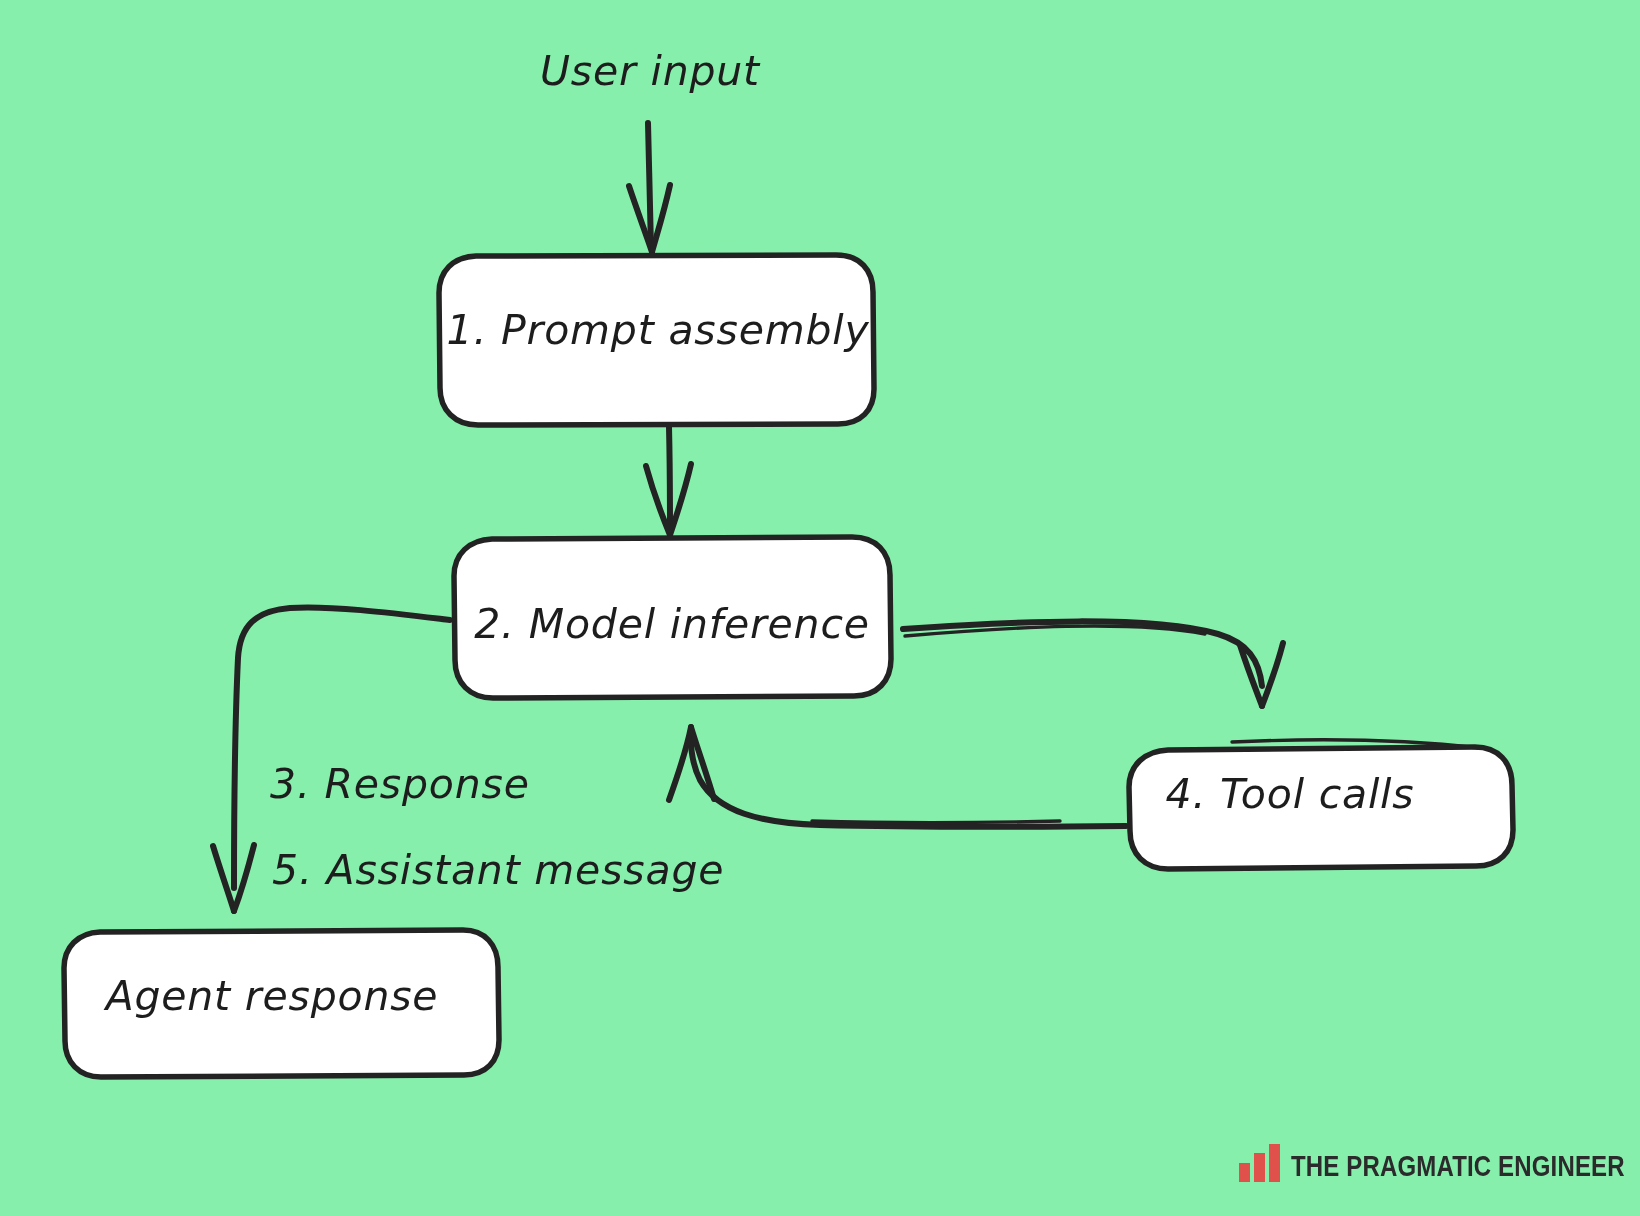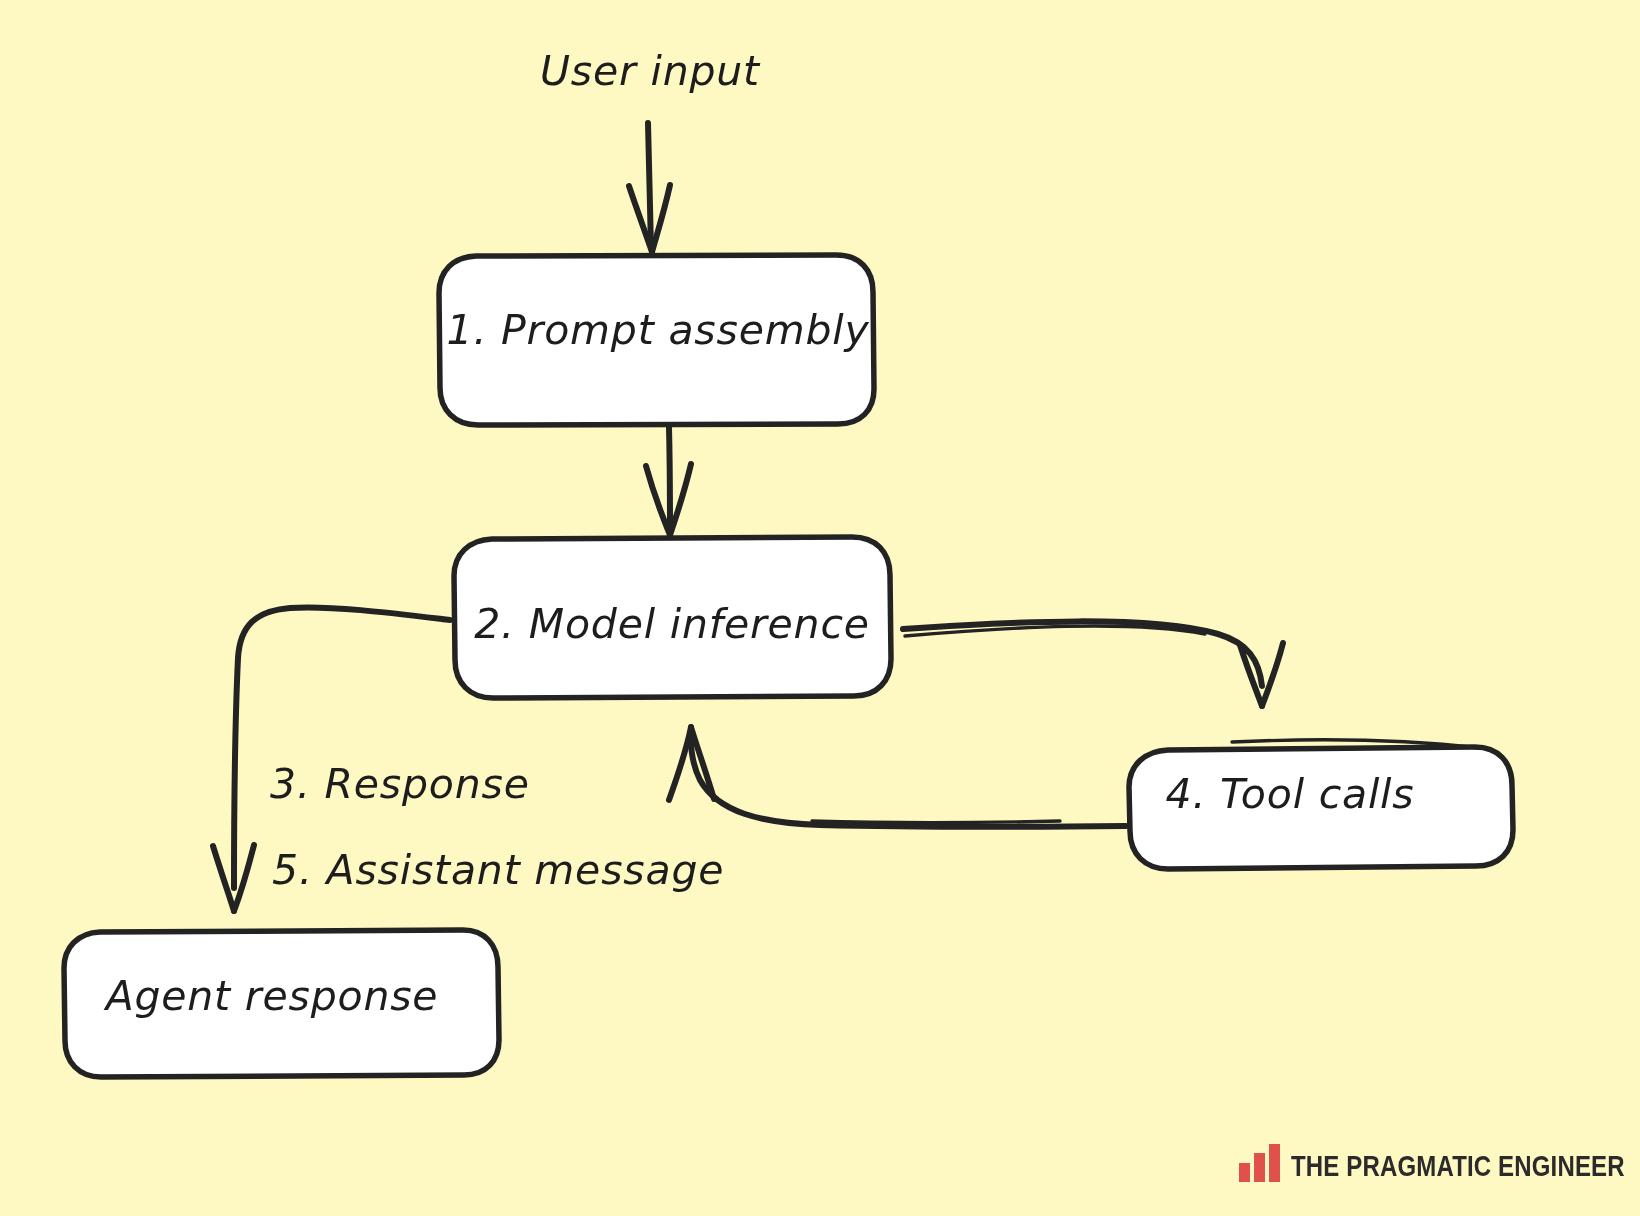--- a/index.html
+++ b/index.html
@@ -11,21 +11,21 @@
   body {
     width: 1640px;
     height: 1216px;
     overflow: hidden;
     font-family: "DejaVu Sans", sans-serif;
   }
   #canvas {
     position: relative;
     width: 1640px;
     height: 1216px;
-    background: #fef9c3;
+    background: #86efac;
   }
   svg#diagram {
     position: absolute;
     left: 0;
     top: 0;
     width: 1640px;
     height: 1216px;
   }
   .stroke {
     fill: none;

